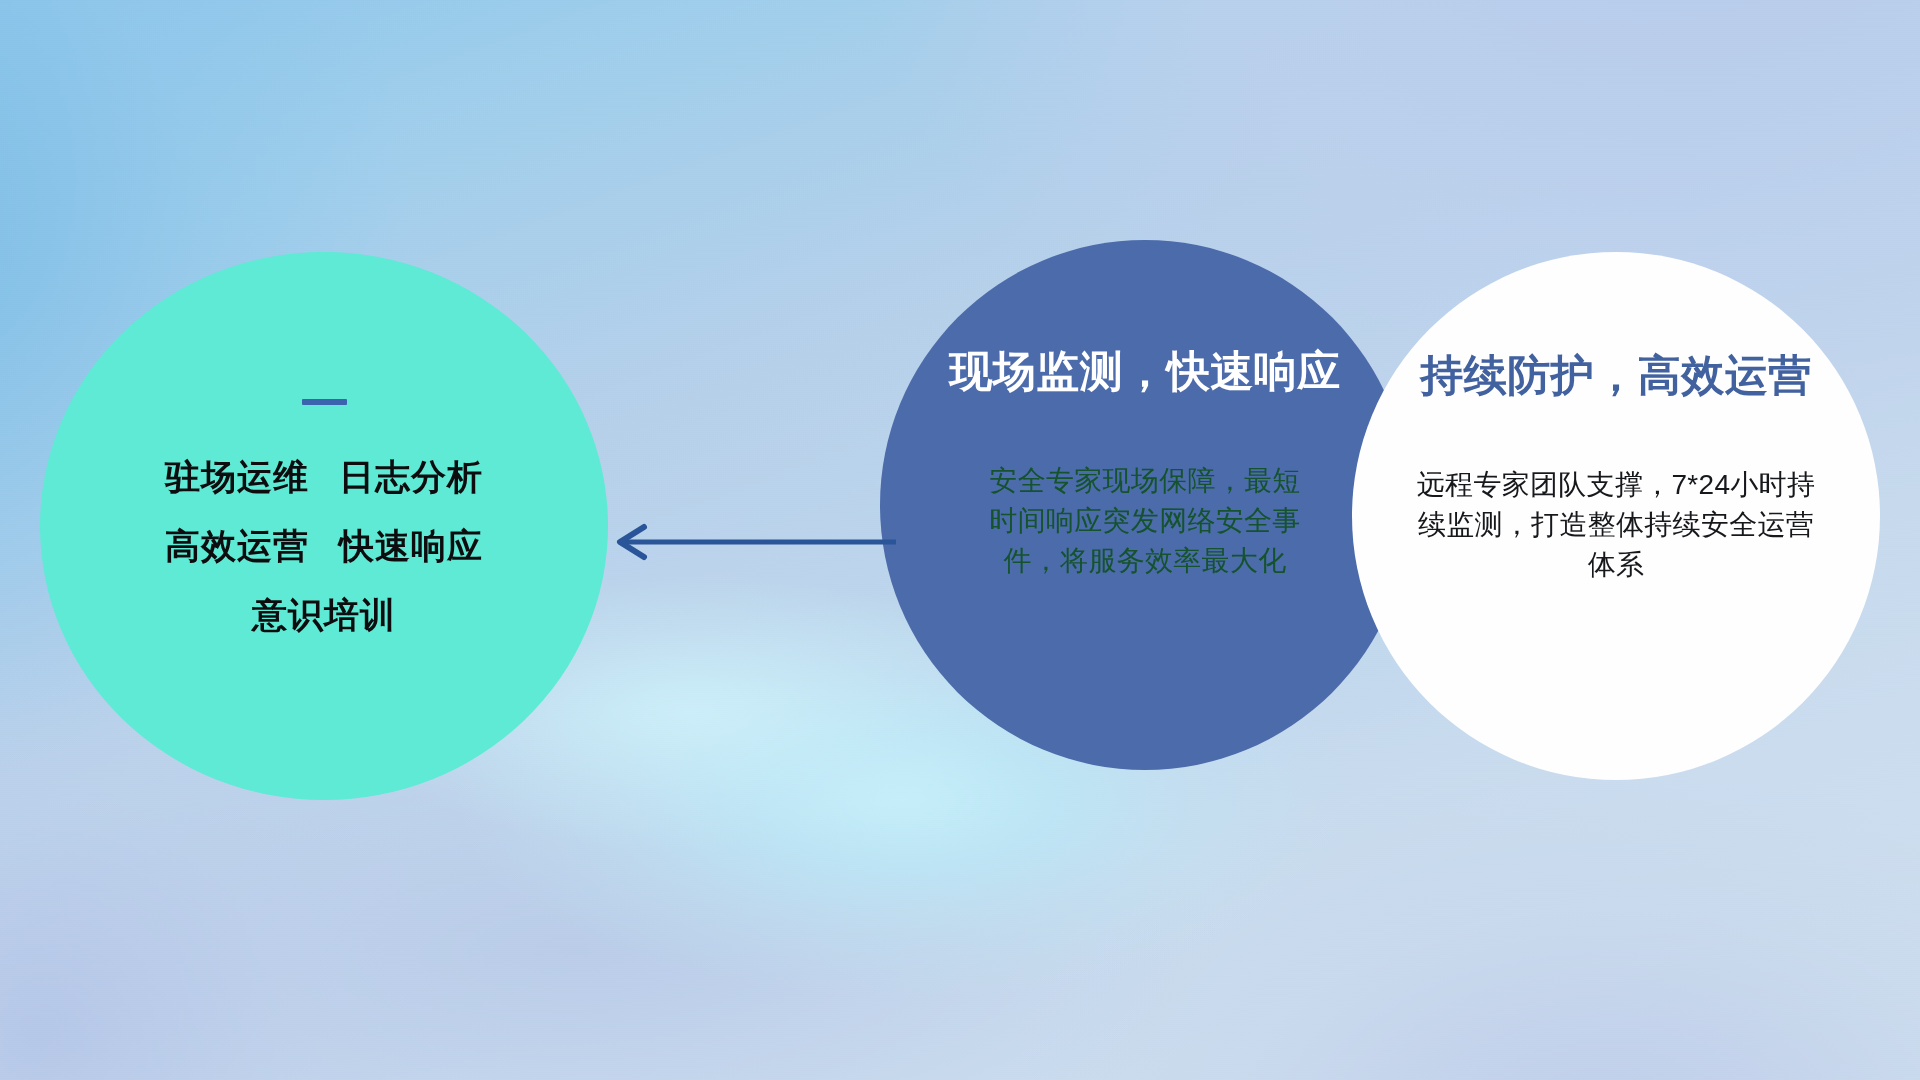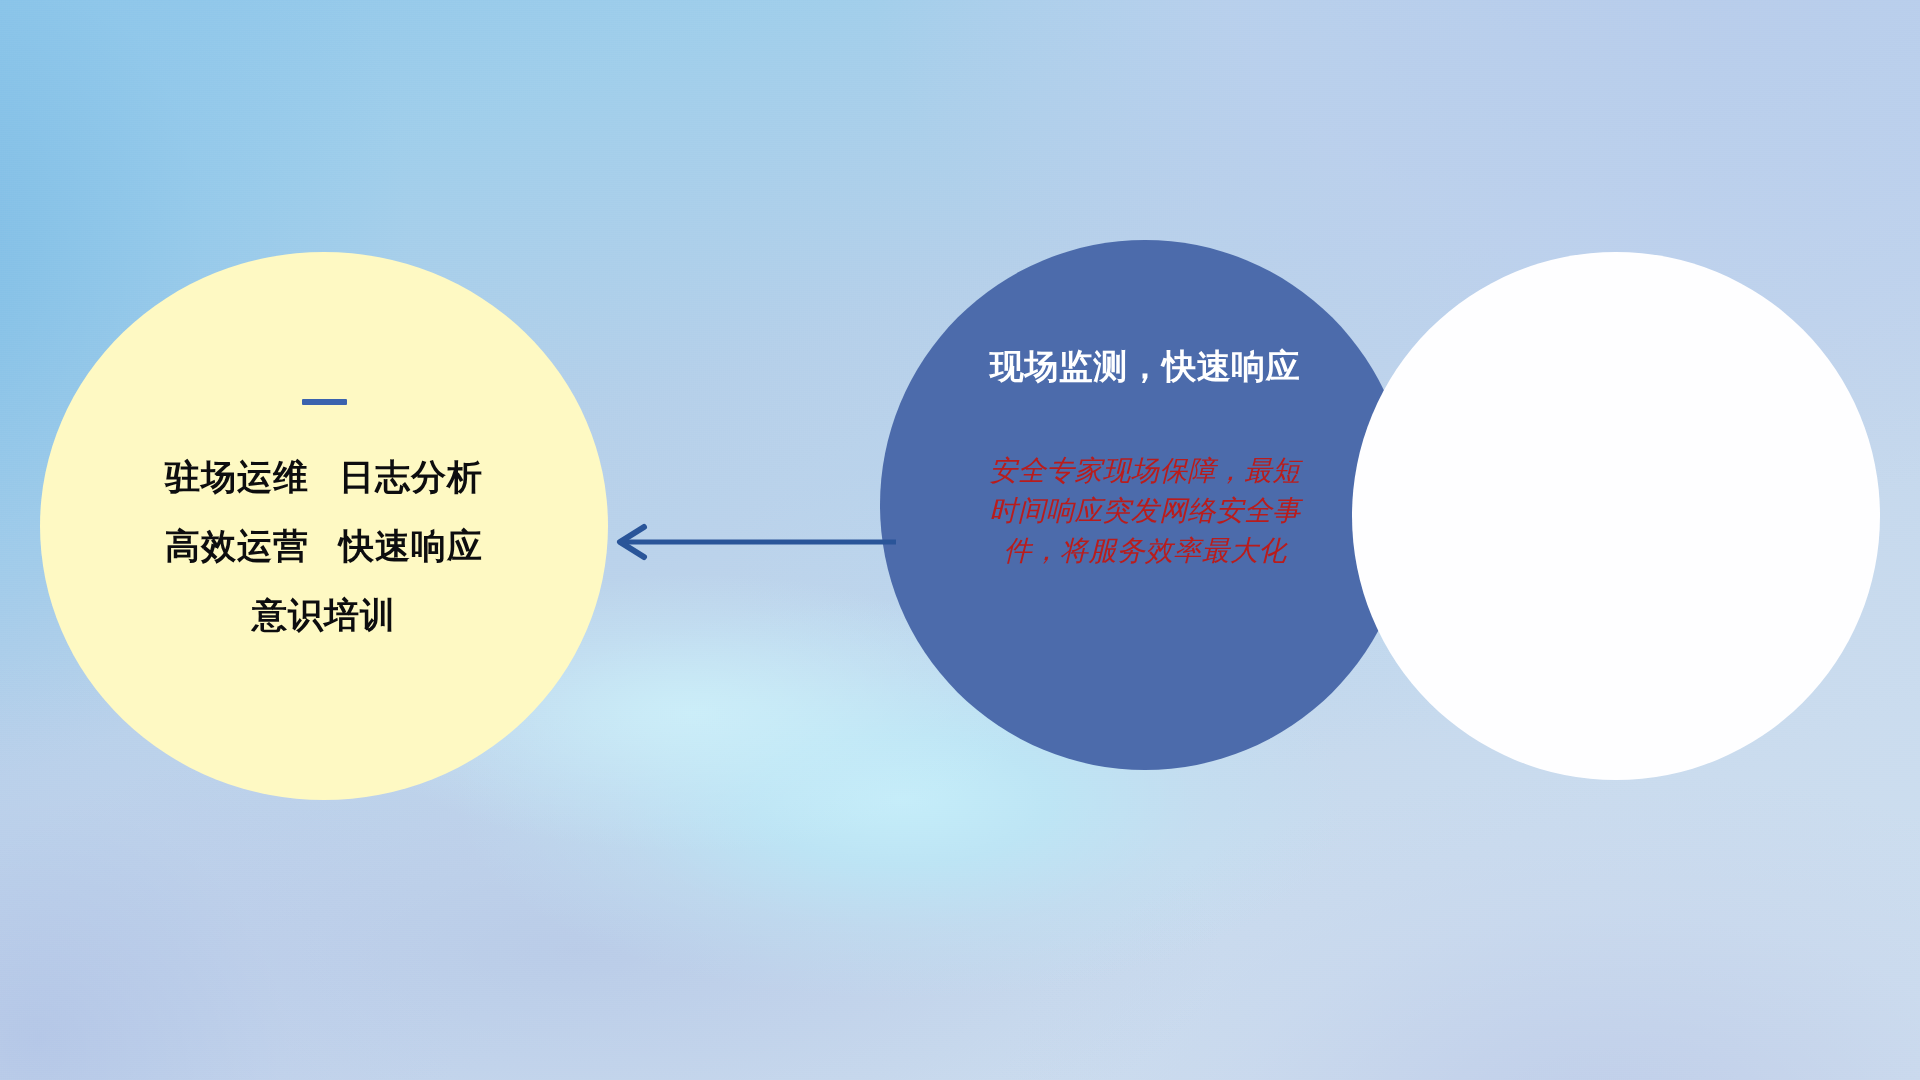--- a/index.html
+++ b/index.html
@@ -141,21 +141,21 @@
     z-index:6;
   }
   #right-content {
     left:1352px; top:252px;
     width:528px; height:528px;
     justify-content:flex-start;
     padding-top:100px;
     z-index:7;
   }
   .card-title {
-    font-size:34px; font-weight:bold;
+    font-size:43px; font-weight:bold;
     line-height:1.1;
     white-space:nowrap;
     letter-spacing:0.5px;
   }
   #mid-title { color:#ffffff; }
   #right-title { color:#41619f; }
 
   .card-text {
     font-size:28px;
     line-height:1.42;
@@ -188,43 +188,47 @@
   <div class="bg-layer bg-base"></div>
   <div class="bg-layer bg-tr"></div>
   <div class="bg-layer bg-tl"></div>
   <div class="bg-layer bg-sweep"></div>
   <div class="bg-layer bg-glow"></div>
   <div class="bg-layer bg-glow2"></div>
   <div class="bg-layer bg-bl"></div>
   <div class="bg-layer bg-br"></div>
   <div class="bg-layer bg-noise"></div>
 
-  <div class="circle" id="circle-left" style="background: #fef9c3;">
+  <div class="circle" id="circle-left" style="background: #5eead4;">
     <div class="accent-dash" style="background: rgb(59, 99, 174);"></div>
     <div class="kw-block">
       <div class="kw-row">
         <span>驻场运维</span><span class="gap"></span><span>日志分析</span>
       </div>
       <div class="kw-row">
         <span>高效运营</span><span class="gap"></span><span>快速响应</span>
       </div>
       <div class="kw-row">
         <span>意识培训</span>
       </div>
     </div>
   </div>
 
   <div class="circle" id="circle-mid" style="background: rgb(76, 107, 171);"></div>
 
   <div class="circle" id="circle-right" style="background: rgb(254, 254, 255);"></div>
 
   <div class="card-body" id="mid-content">
     <div class="card-title" id="mid-title" style="color: rgb(255, 255, 255);">现场监测，快速响应</div>
-    <div class="card-text" id="mid-text" style="color: #b91c1c; font-style: italic;">安全专家现场保障，最短时间响应突发网络安全事件，将服务效率最大化</div>
+    <div class="card-text" id="mid-text" style="color: #14532d;">安全专家现场保障，最短时间响应突发网络安全事件，将服务效率最大化</div>
   </div>
 
+  <div class="card-body" id="right-content">
+    <div class="card-title" id="right-title" style="color: rgb(65, 97, 159);">持续防护，高效运营</div>
+    <div class="card-text" id="right-text" style="color: rgb(23, 24, 28);">远程专家团队支撑，7*24小时持续监测，打造整体持续安全运营体系</div>
+  </div>
 
   <svg id="arrow" viewBox="0 0 300 44">
     <line x1="298" y1="22" x2="26" y2="22" stroke="#2a5599" stroke-width="5"></line>
     <polyline points="46,7 22,22 46,37" fill="none" stroke="#2a5599" stroke-width="6" stroke-linecap="round" stroke-linejoin="round"></polyline>
   </svg>
 
 </div>
 
 </body></html>

